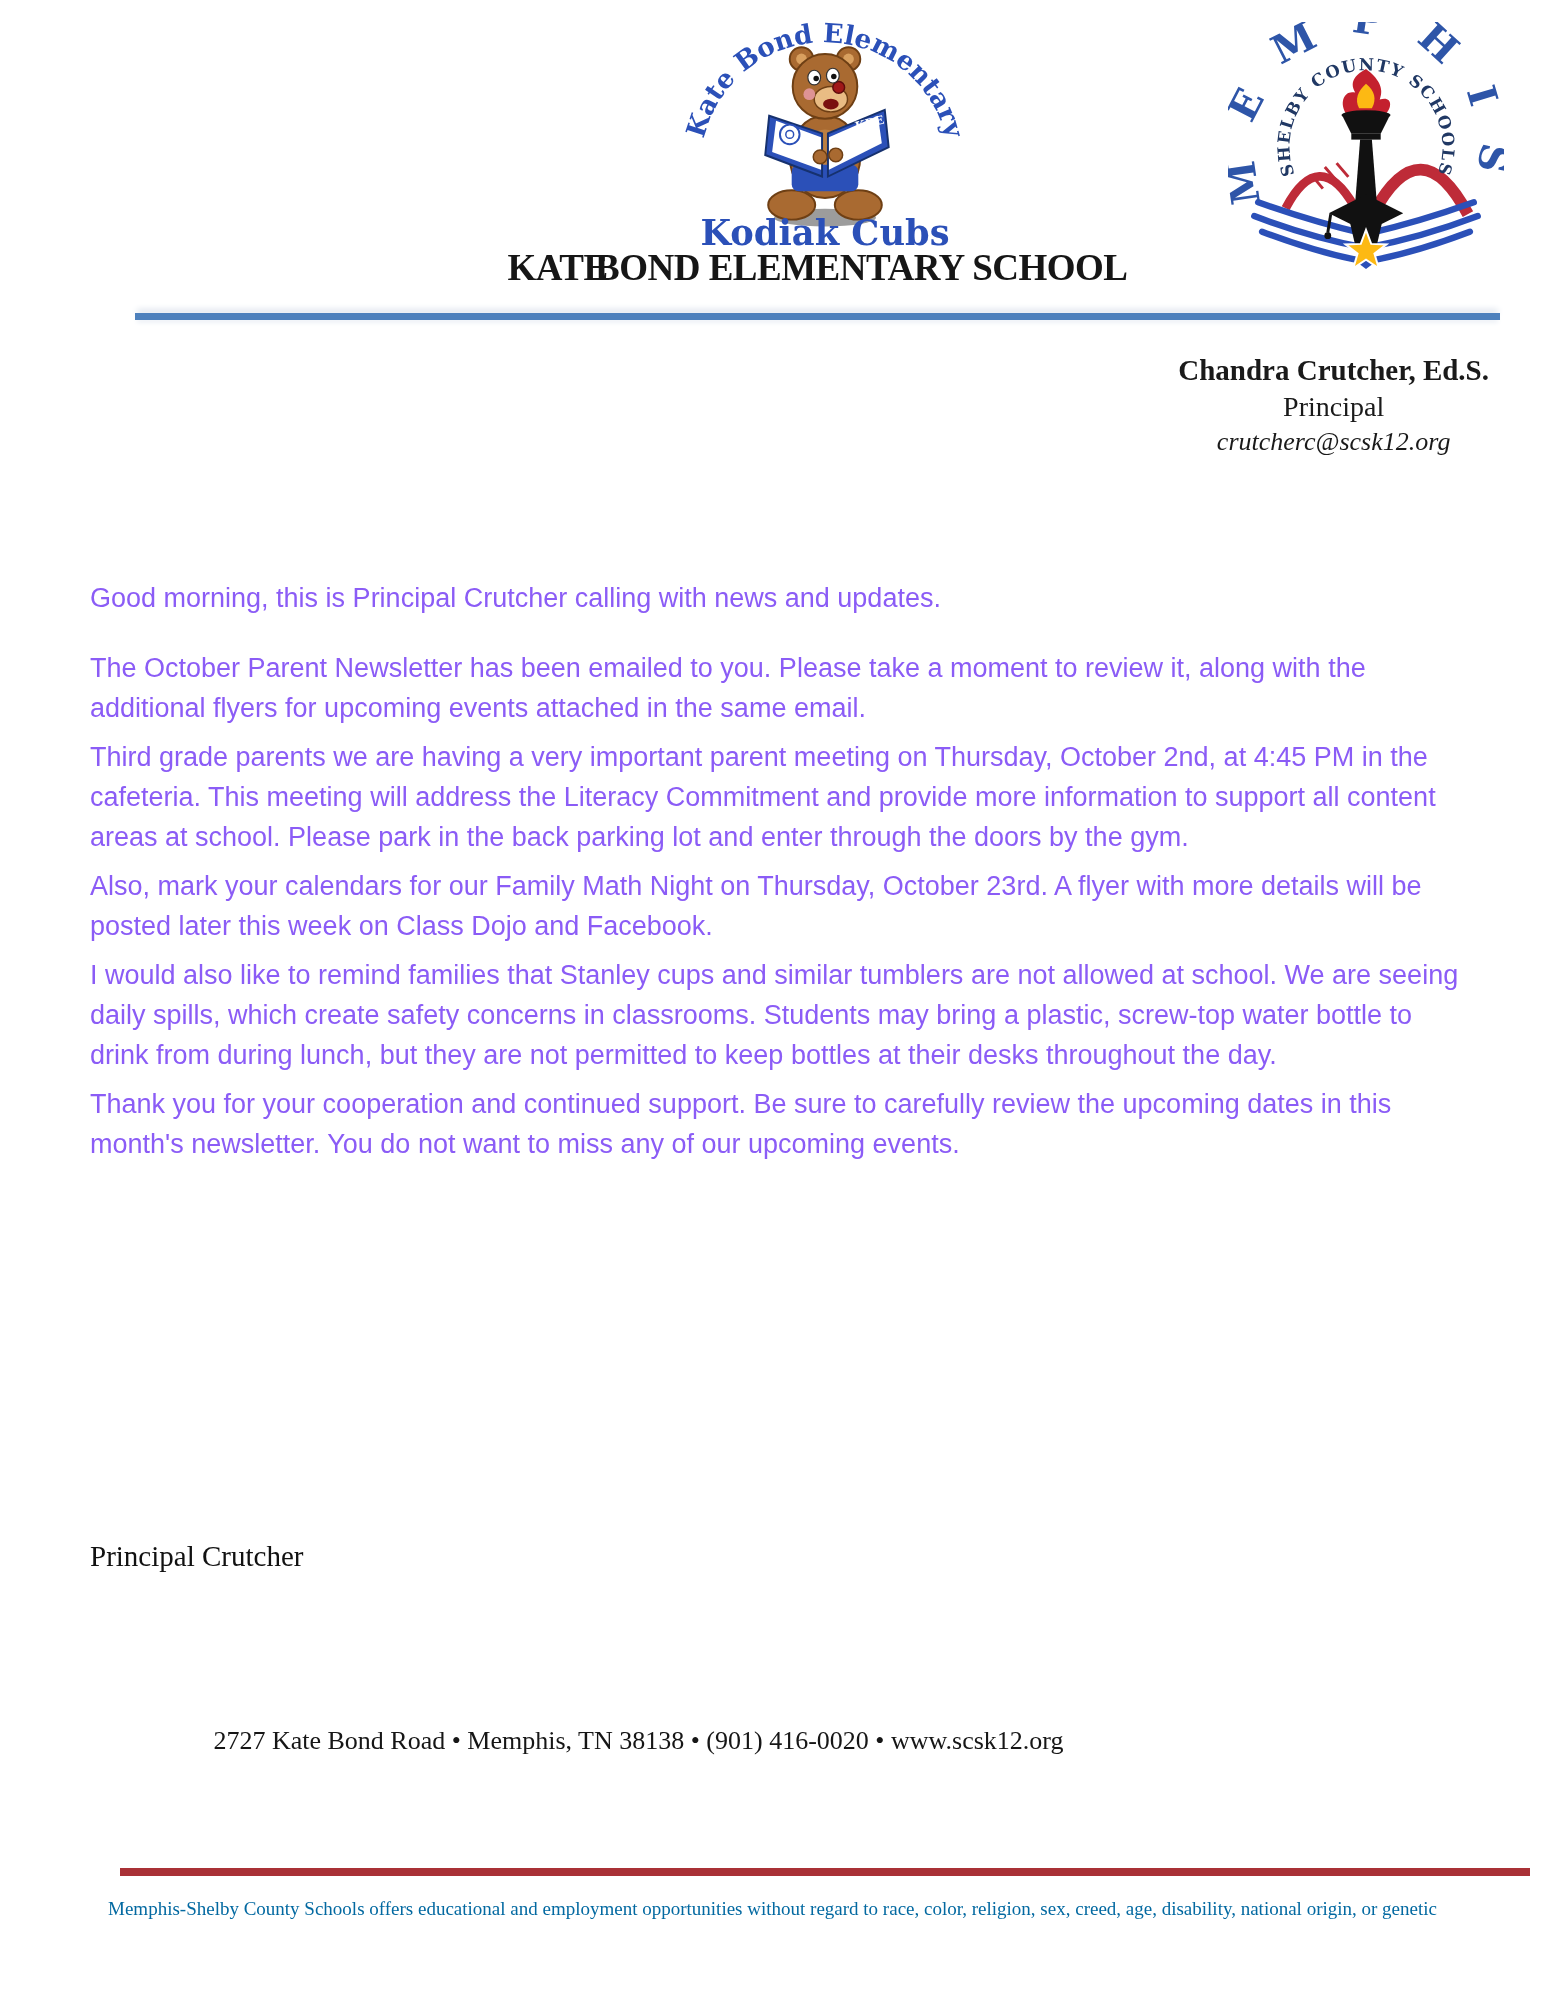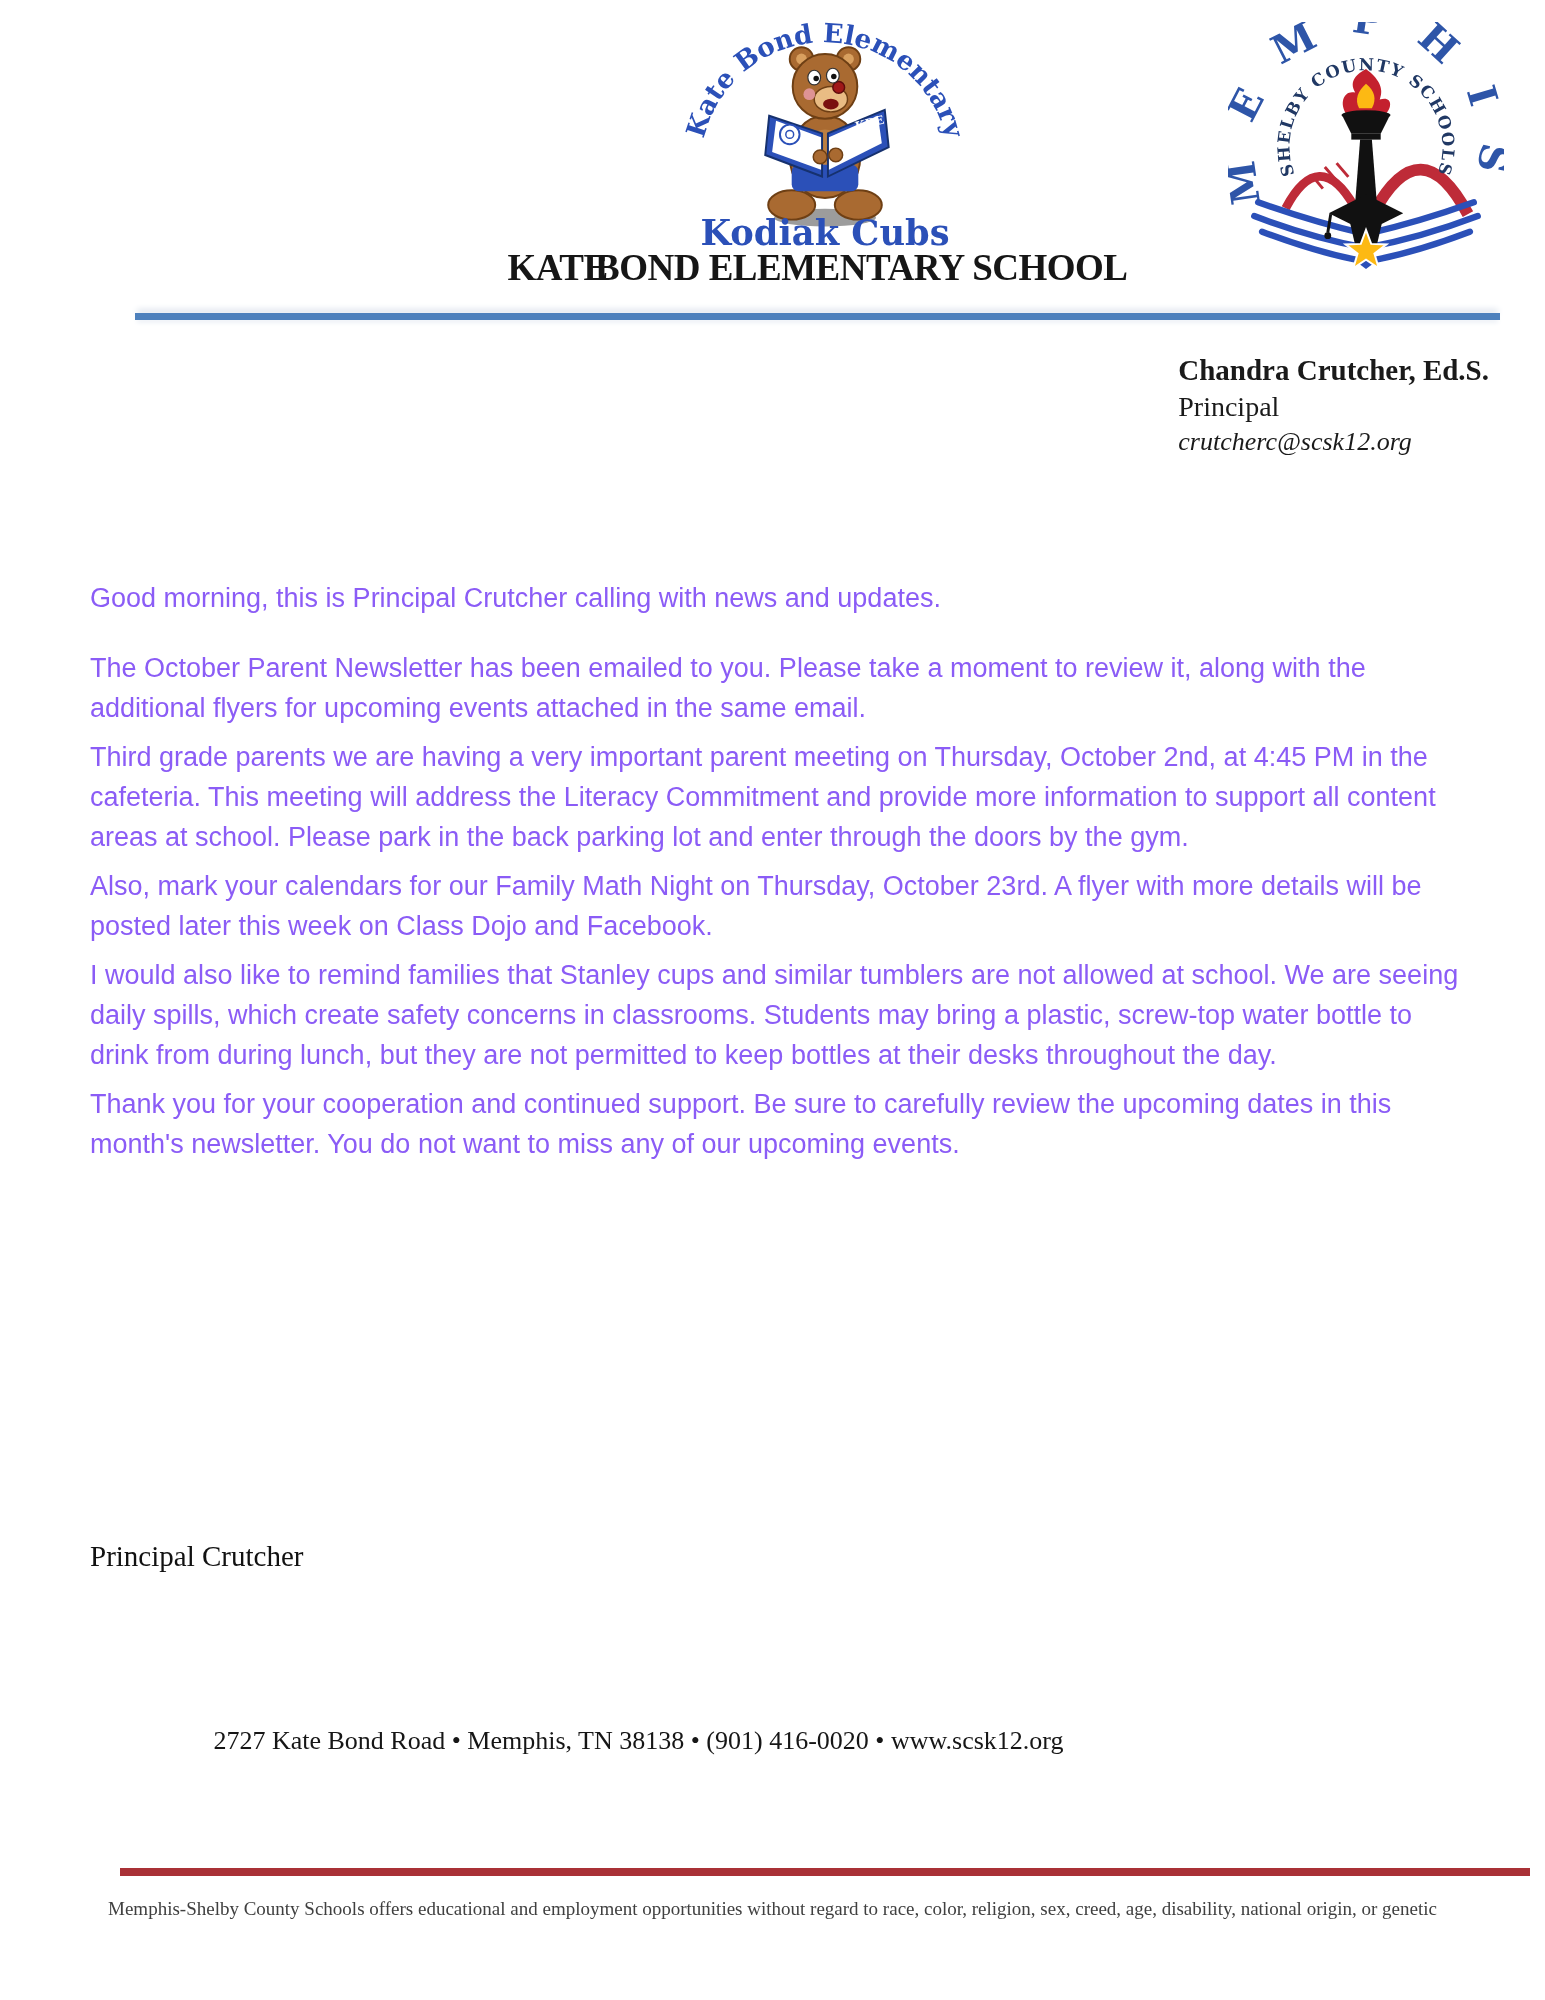--- a/index.html
+++ b/index.html
@@ -15,21 +15,21 @@
     font-family:"Liberation Serif",serif;font-weight:bold;font-size:37px;
     color:#161616;letter-spacing:-0.5px;white-space:nowrap;
   }
   .school-title .t2{margin-left:-0.34em;}
   .rule-blue{
     position:absolute;left:135px;top:313px;width:1365px;height:7px;
     box-shadow:0 -5px 6px -2px #c9d2e0, 0 4px 5px -2px #e2e8f1;
   }
   
   .principal{
-    position:absolute;right:56px;top:352px;text-align:left;
+    position:absolute;right:56px;top:352px;text-align:center;
     font-family:"Liberation Serif",serif;color:#1a1a1a;line-height:1.28;
   }
   .principal .name{font-weight:bold;font-size:29px;}
   .principal .role{font-size:28px;}
   .principal .email{font-style:italic;font-size:26px;}
   
   .letter-body{
     position:absolute;left:90px;top:578px;width:1372px;
     font-size:27px;line-height:40px;color:#8b5cf6;
   }
@@ -40,21 +40,21 @@
     position:absolute;left:90px;top:1540px;
     font-family:"Liberation Serif",serif;font-size:29px;color:#111;text-align:center;
   }
   .address{
     position:absolute;left:0;top:1726px;width:1277px;text-align:center;
     font-family:"Liberation Serif",serif;font-size:26px;color:#161616;
   }
   .rule-red{position:absolute;left:120px;top:1868px;width:1410px;height:8px;}
   .disclaimer{
     position:absolute;left:0;top:1898px;width:1545px;text-align:center;
-    font-family:"Liberation Serif",serif;font-size:19px;color:#404040;
+    font-family:"Liberation Serif",serif;font-size:19px;color:#0369a1;
   }
   svg text{user-select:none;}
 </style>
 </head>
 <body>
 
 <div class="page">
 
   <svg class="kb-logo" viewBox="0 0 330 245" aria-hidden="true">
     <defs>

